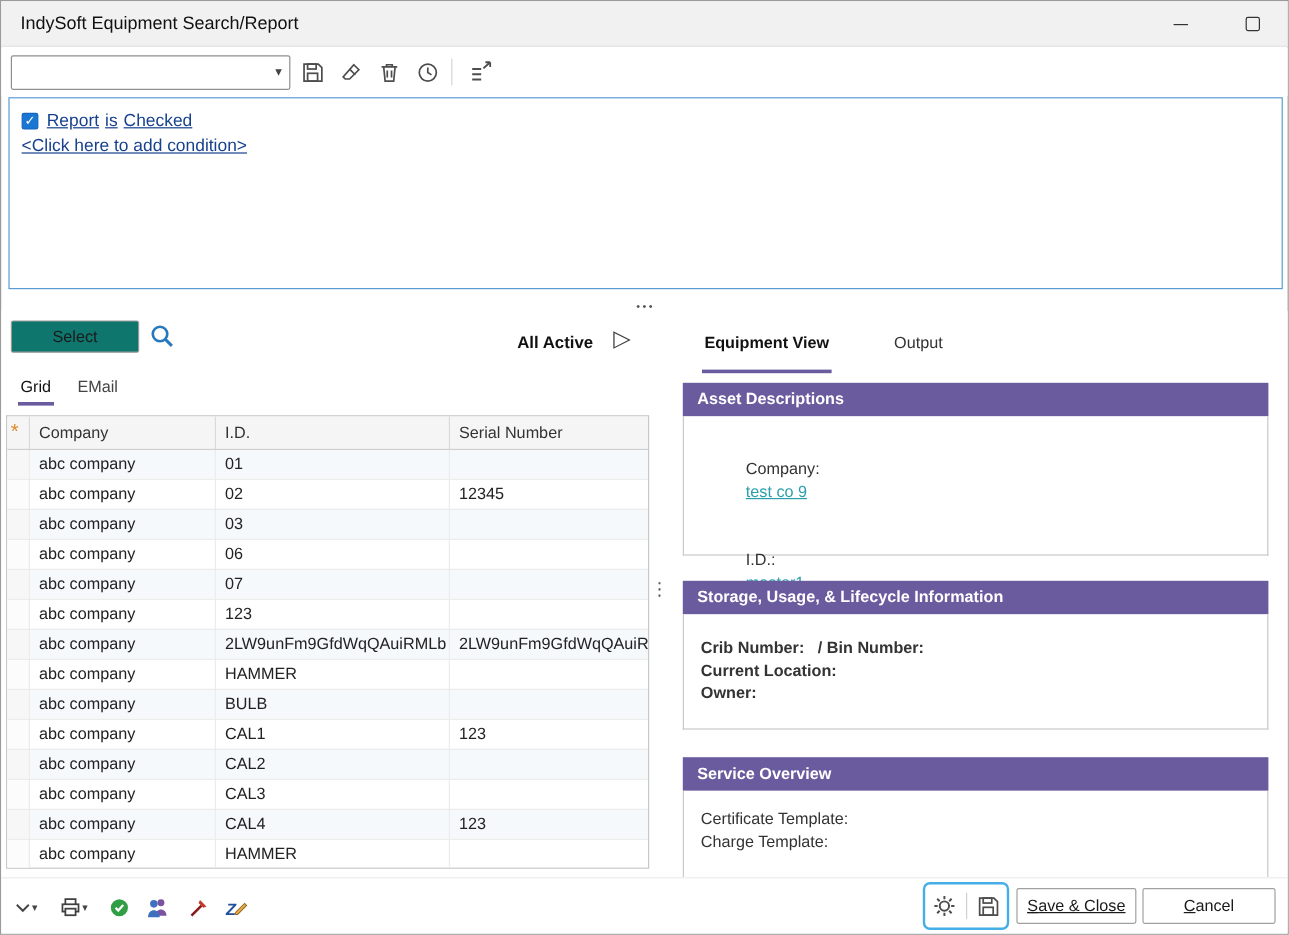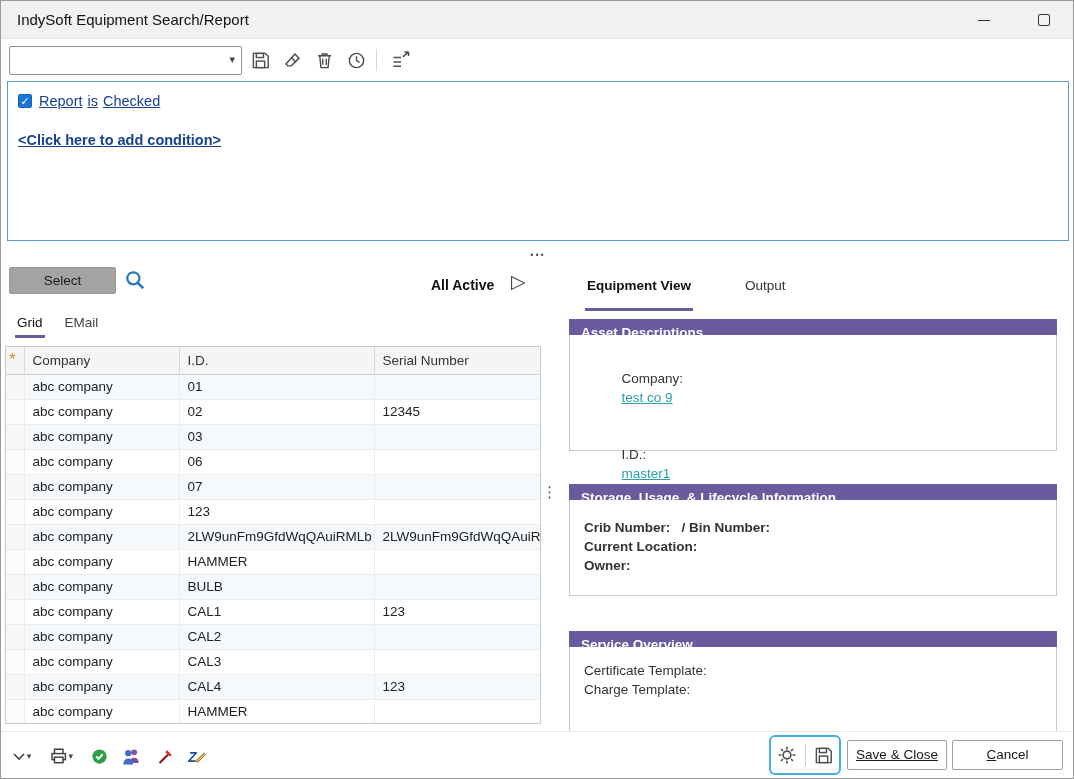--- a/index.html
+++ b/index.html
@@ -25,29 +25,29 @@
   .tb-btn:first-of-type { margin-left:10px; }
   .tb-sep { width:1px; height:22px; background:#d5d5d5; margin:0 6px; }
   svg.ic { display:block; }
   
   .conditions { position:absolute; left:6px; top:80px; width:1062px; height:160px;
     border:1px solid #5b9bd5; background:#fff; padding:8px 10px; }
   .cond-row { display:flex; align-items:center; height:22px; }
   .checkbox { width:14px; height:14px; background:#1976d2; border:1px solid #1565c0; border-radius:2px;
     color:#fff; font-size:11px; line-height:13px; text-align:center; margin-right:7px; }
   .cond-link { color:#17418f; text-decoration:underline; margin-right:5px; font-size:14.5px; }
-  .add-cond { margin-top:20px;font-weight:bold; }
+  .add-cond { margin-top:2px; }
   .add-cond .cond-link { margin-left:0; }
   
   .hsplit { position:absolute; left:0; top:245px; width:1074px; height:12px; text-align:center; }
   .hsplit span { font-size:9px; color:#555; letter-spacing:2px; line-height:10px; }
   .vsplit { position:absolute; left:541px; top:478px; width:12px; height:26px; color:#555; font-size:15px; line-height:26px; text-align:center; }
   
   .left-panel { position:absolute; left:0; top:258px; width:556px; height:472px; background:#fff; overflow:hidden; }
-  .select-btn { position:absolute; left:8px; top:8px; width:107px; height:27px; background:#a3a3a3;
+  .select-btn { position:absolute; left:8px; top:8px; width:107px; height:27px; background:#0f766e;
     border:1px solid #9a9a9a; border-radius:2px; text-align:center; line-height:25px; font-size:13.5px; color:#1a1a1a; }
   .search-ic { position:absolute; left:123px; top:10px; }
   .view-label { position:absolute; left:430px; top:18px; font-weight:bold; font-size:14px; color:#111; }
   .run-ic { position:absolute; left:510px; top:11px; font-size:19px; color:#3d3d3d; }
   .ltabs { position:absolute; left:14px; top:54px; display:flex; gap:18px; }
   .ltab { padding:2px 2px 5px 2px; font-size:13.5px; color:#444; border-bottom:3px solid transparent; }
   .ltab.active { color:#111; border-bottom:3px solid #6a5b9f; }
   .grid-wrap { position:absolute; left:4px; top:87px; width:536px; height:378px; border:1px solid #c8c8c8; overflow:hidden; background:#fff; }
   table.grid { border-collapse:collapse; table-layout:fixed; width:534px; }
   table.grid col.c-sel { width:18px; } table.grid col.c-company { width:155px; }
@@ -61,21 +61,21 @@
   table.grid td.sel { padding-left:0; background:#fcfcfc; }
   table.grid tr.alt td { background:#f5f9fc; }
   table.grid tr.alt td.sel { background:#f7f7f7; }
   .asterisk { color:#e08b2d; font-size:17px; line-height:14px; }
   
   .right-panel { position:absolute; left:558px; top:258px; width:516px; height:472px; background:#fff; overflow:hidden; }
   .rtabs { position:absolute; left:10px; top:6px; height:46px; display:flex; gap:50px;margin-left:16px; }
   .rtab { line-height:42px; font-size:13.5px; color:#333; border-bottom:3px solid transparent; padding:0 2px; }
   .rtab.active { font-weight:bold; color:#111; border-bottom:3px solid #6a5b9f; }
   .card { position:absolute; left:10px; width:488px; }
-  .card-header { height:16px; background:#6a5b9f; color:#fff; font-weight:bold; font-size:13.5px;
+  .card-header { height:28px; background:#6a5b9f; color:#fff; font-weight:bold; font-size:13.5px;
     line-height:28px; padding:0 12px; }
   .card-body { background:#fff; border:1px solid #c9c9c9; border-top:none; padding:15px 14px 0 14px; }
   .card-line { line-height:19px; color:#333; white-space:pre-wrap; font-size:13.5px; }
   .link-teal { color:#2ba0ac; text-decoration:underline; }
   .card1 { top:60px; } .card1 .card-body { height:116px; }
   .card2 { top:225px; } .card2 .card-body { height:96px; padding-top:18px;font-weight:bold; }
   .card3 { top:372px; } .card3 .card-body { height:110px; padding-top:14px; }
   
   .footer { position:absolute; left:0; top:730px; width:1074px; height:49px; background:#fff; border-top:1px solid #ececec; }
   .f-ic { position:absolute; top:12px; width:24px; height:24px; display:flex; align-items:center; justify-content:center; }

